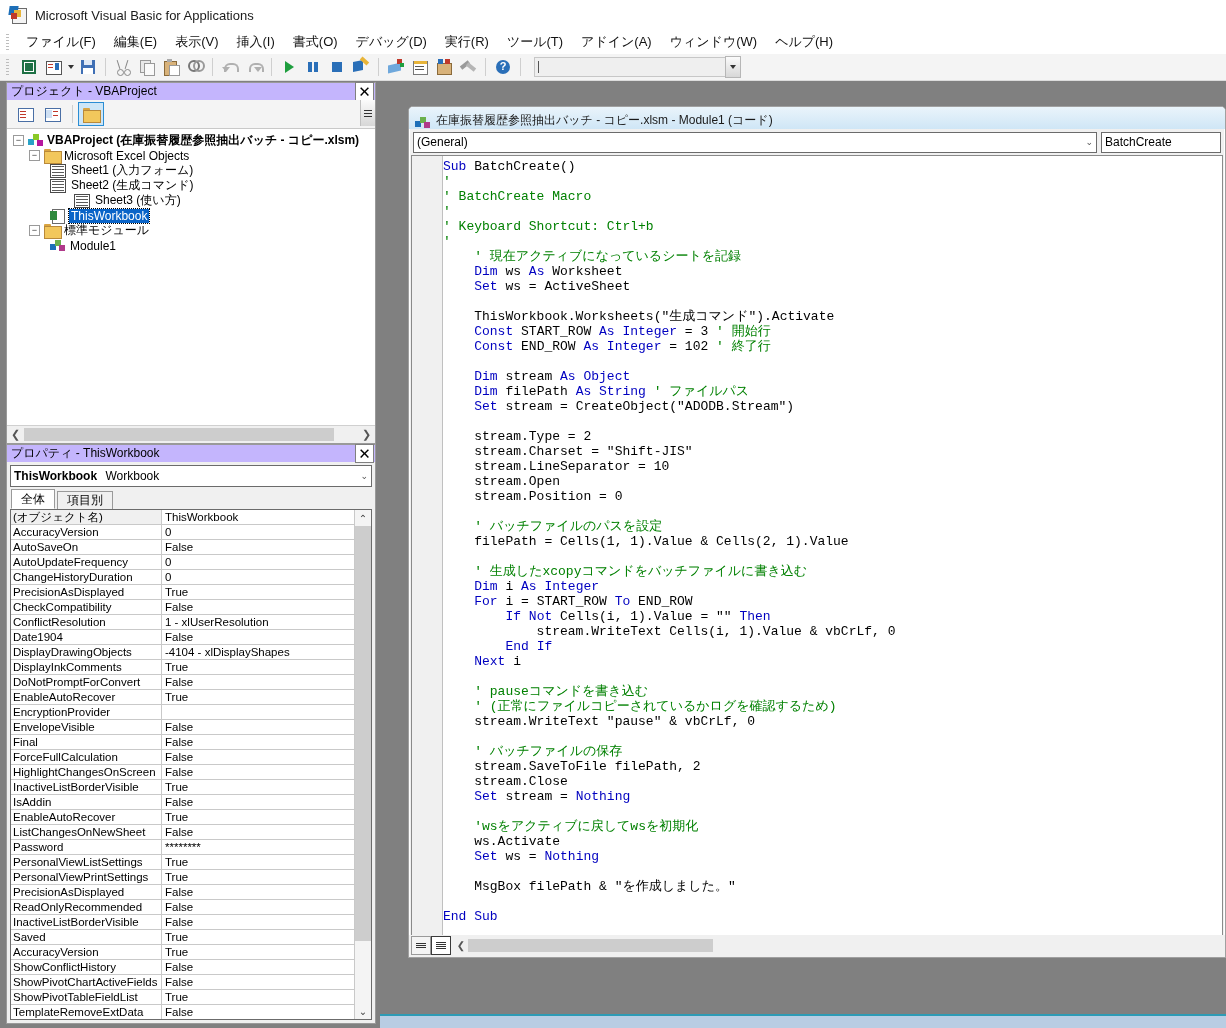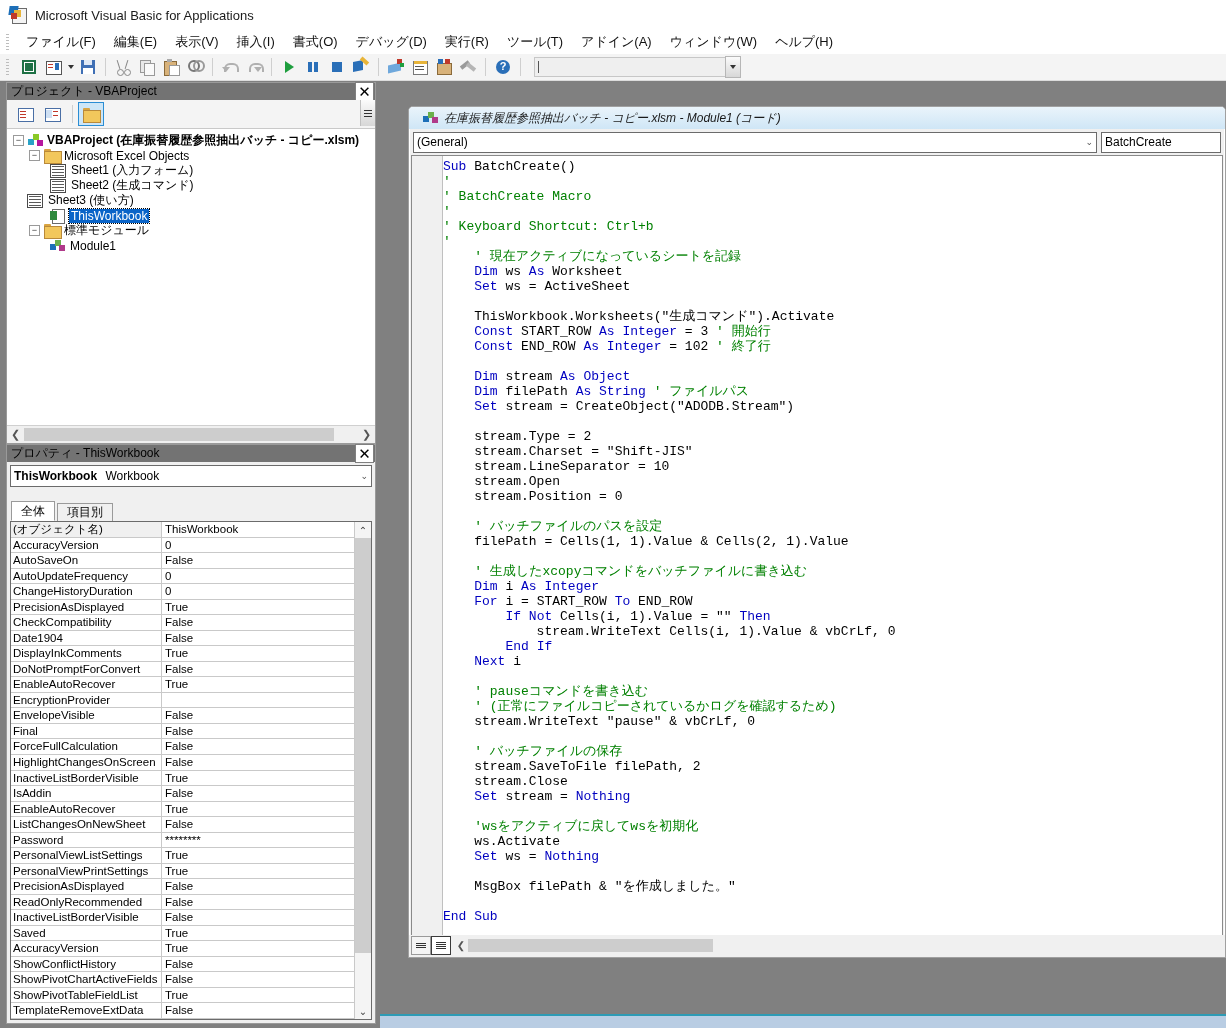--- a/index.html
+++ b/index.html
@@ -44,21 +44,21 @@
   .combo-tb-btn{width:14px;height:20px;margin-left:-1px;background:linear-gradient(#fbfbfb,#d7d7d7);
     border:1px solid #b6b6b6;display:flex;align-items:center;justify-content:center;}
 
   
   .ico{width:16px;height:16px;position:relative;display:block;}
   .sq{position:absolute;}
 
   
   .pe{position:absolute;left:6px;top:82px;width:368px;height:360px;background:#f0f0f0;
      border:1px solid #9a9a9a;display:flex;flex-direction:column;}
-  .panel-title{height:17px;background:#737373;display:flex;align-items:center;justify-content:space-between;
+  .panel-title{height:17px;background:#c4b5fd;display:flex;align-items:center;justify-content:space-between;
      padding:0 0 0 4px;font-size:12px;color:#000;}
   .panel-title .ptxt{white-space:nowrap;overflow:hidden;}
   .xbtn{width:17px;height:17px;display:flex;align-items:center;justify-content:center;
      font-size:15px;font-weight:bold;color:#000;background:#ffffff;border:1px solid #808080;margin-right:1px;line-height:1;}
   .pe-tb{height:28px;background:#f4f4f4;display:flex;align-items:center;border-bottom:1px solid #c9c9c9;
      padding-left:6px;position:relative;}
   .pe-tb .tb2{width:24px;height:22px;display:flex;align-items:center;justify-content:center;margin-right:3px;}
   .pe-tb .pressed{background:#cde6f7;border:1px solid #2a8dd4;}
   .ovf{position:absolute;right:0;top:0;width:14px;height:26px;background:linear-gradient(#fbfbfb,#d7d7d7);
      border-left:1px solid #c0c0c0;display:flex;flex-direction:column;align-items:center;justify-content:center;}
@@ -88,21 +88,21 @@
   .modicon .b2{position:absolute;left:5px;top:0px;width:6px;height:6px;background:#6ab04c;}
   .modicon .b3{position:absolute;left:9px;top:5px;width:6px;height:6px;background:#b03a8a;}
   .projicon{width:15px;height:13px;position:relative;}
   .projicon .a{position:absolute;left:0;top:5px;width:6px;height:6px;background:#2aa3c7;}
   .projicon .b{position:absolute;left:5px;top:0;width:6px;height:6px;background:#8ac926;}
   .projicon .c{position:absolute;left:9px;top:6px;width:6px;height:6px;background:#b5179e;}
 
   
   .pp{position:absolute;left:6px;top:444px;width:368px;height:578px;background:#f0f0f0;
      border:1px solid #9a9a9a;display:flex;flex-direction:column;}
-  .pp-combo{height:20px;margin:3px 3px 12px 3px;background:#ffffff;border:1px solid #6b6b6b;
+  .pp-combo{height:20px;margin:3px 3px 0 3px;background:#ffffff;border:1px solid #6b6b6b;
      display:flex;align-items:center;justify-content:space-between;padding:0 3px;font-size:12px;}
   .pp-combo .bold{font-weight:bold;}
   .pp-tabs{height:19px;display:flex;align-items:flex-end;padding-left:4px;margin-top:3px;}
   .pp-tab{height:17px;padding:0 9px;display:flex;align-items:center;font-size:12px;
      background:#f0f0f0;border:1px solid #9a9a9a;border-bottom:none;margin-right:2px;}
   .pp-tab.active{background:#ffffff;height:18px;border-bottom:1px solid #fff;font-weight:normal;}
   .pp-grid{flex:1;margin:0 3px 3px 3px;border:1px solid #6b6b6b;background:#fff;display:flex;overflow:hidden;}
   .pp-rows{flex:1;display:flex;flex-direction:column;}
   .prow{display:flex;height:15px;border-bottom:1px solid #c9c9c9;font-size:11.5px;line-height:14px;}
   .prow .k{width:148px;padding-left:2px;border-right:1px solid #c9c9c9;overflow:hidden;white-space:nowrap;}
@@ -112,22 +112,22 @@
   .vs-arrow{height:16px;display:flex;align-items:center;justify-content:center;color:#444;font-size:10px;
      background:#f4f4f4;}
   .vs-track{flex:1;position:relative;background:#f4f4f4;}
   .vs-thumb{position:absolute;left:0;width:16px;background:#cdcdcd;}
 
   
   .mdi{position:absolute;left:380px;top:82px;width:846px;height:946px;background:#808080;}
   .codewin{position:absolute;left:28px;top:24px;width:816px;height:850px;background:#f0f0f0;
      border:1px solid #a0a0a0;border-radius:5px 5px 0 0;display:flex;flex-direction:column;
      box-shadow:0 0 0 1px #ffffff inset;}
-  .cw-title{height:22px;background:linear-gradient(#eaf4fb,#cfe6f6);display:flex;align-items:center;
-     padding-left:14px;border-radius:4px 4px 0 0;font-size:12px;color:#1a1a1a;gap:6px;font-style:italic;}
+  .cw-title{height:22px;background:linear-gradient(#eaf4fb,#cfe6f6);display:flex;align-items:flex-end;
+     padding-left:6px;border-radius:4px 4px 0 0;font-size:12px;color:#1a1a1a;gap:6px;}
   .cw-bars{height:22px;display:flex;align-items:center;padding:2px 4px 0 4px;gap:4px;}
   .cw-combo{height:19px;background:#ffffff;border:1px solid #6b6b6b;display:flex;align-items:center;
      justify-content:space-between;padding:0 3px;font-size:12px;}
   .cw-combo.left{width:676px;}
   .cw-combo.right{flex:1;}
   .chev{font-size:9px;color:#555;}
   .cw-body{flex:1;background:#ffffff;margin:2px 2px 0 2px;border:1px solid #8a8a8a;border-bottom:none;
      position:relative;overflow:hidden;}
   .marginbar{position:absolute;left:0;top:0;width:30px;height:100%;background:#f0f0f0;border-right:1px solid #c0c0c0;}
   .codearea{position:absolute;left:31px;top:3px;right:0;bottom:0;
@@ -385,21 +385,21 @@
         <span style="width:5px;"></span>
         <span>Sheet1 (入力フォーム)</span>
       </div>
 
       <div class="tree-row" style="padding-left:43px;text-align:right;">
         <span class="sheeticon"></span>
         <span style="width:5px;"></span>
         <span>Sheet2 (生成コマンド)</span>
       </div>
 
-      <div class="tree-row" style="padding-left:20px;">
+      <div class="tree-row" style="padding-left:67px;">
         <span class="sheeticon"></span>
         <span style="width:5px;"></span>
         <span>Sheet3 (使い方)</span>
       </div>
 
       <div class="tree-row" style="padding-left:43px;">
         <span class="wbicon">
             <span class="p"></span>
             <span class="g"></span>
           </span>
@@ -481,22 +481,30 @@
           </div>
           <div class="prow">
             <div class="k">PrecisionAsDisplayed</div>
             <div class="v">True</div>
           </div>
           <div class="prow">
             <div class="k">CheckCompatibility</div>
             <div class="v">False</div>
           </div>
           <div class="prow">
+            <div class="k">ConflictResolution</div>
+            <div class="v">1 - xlUserResolution</div>
+          </div>
+          <div class="prow">
             <div class="k">Date1904</div>
             <div class="v">False</div>
+          </div>
+          <div class="prow">
+            <div class="k">DisplayDrawingObjects</div>
+            <div class="v">-4104 - xlDisplayShapes</div>
           </div>
           <div class="prow">
             <div class="k">DisplayInkComments</div>
             <div class="v">True</div>
           </div>
           <div class="prow">
             <div class="k">DoNotPromptForConvert</div>
             <div class="v">False</div>
           </div>
           <div class="prow">

